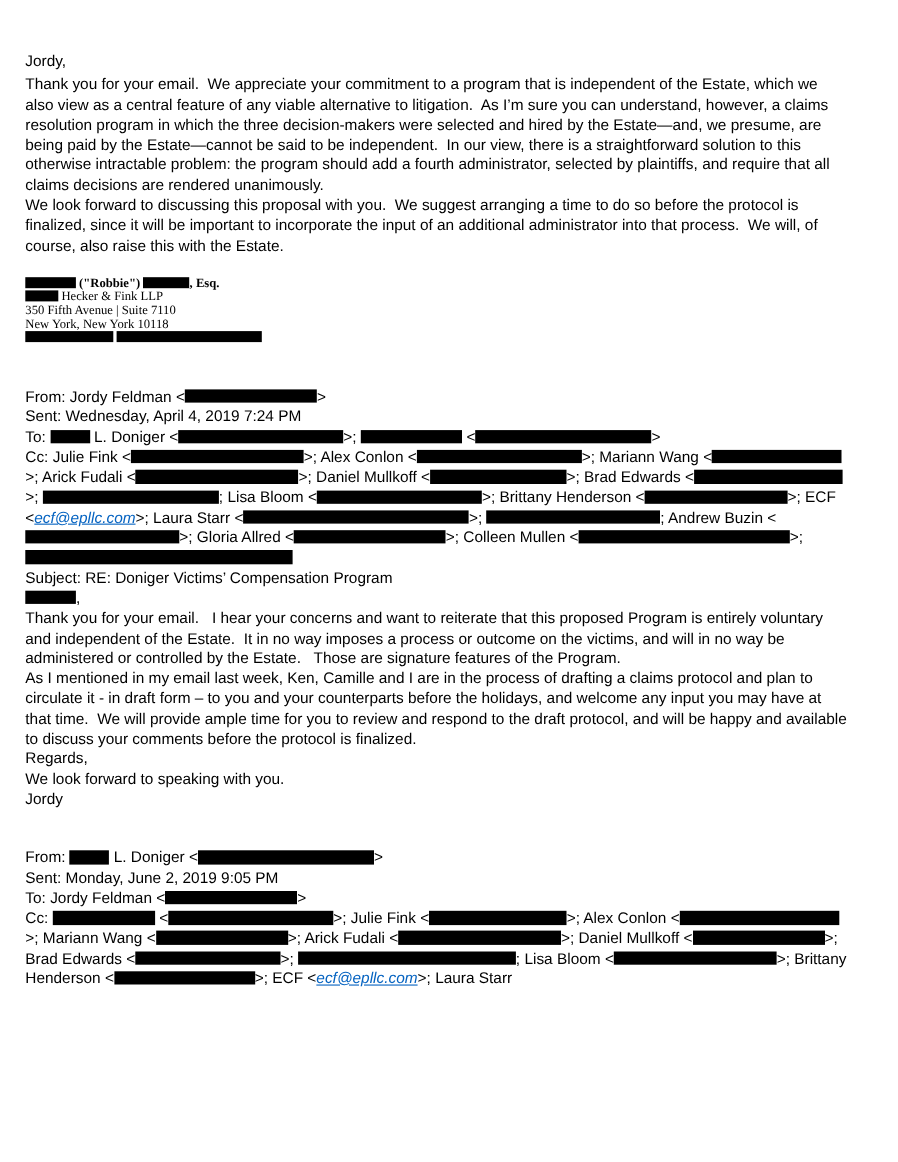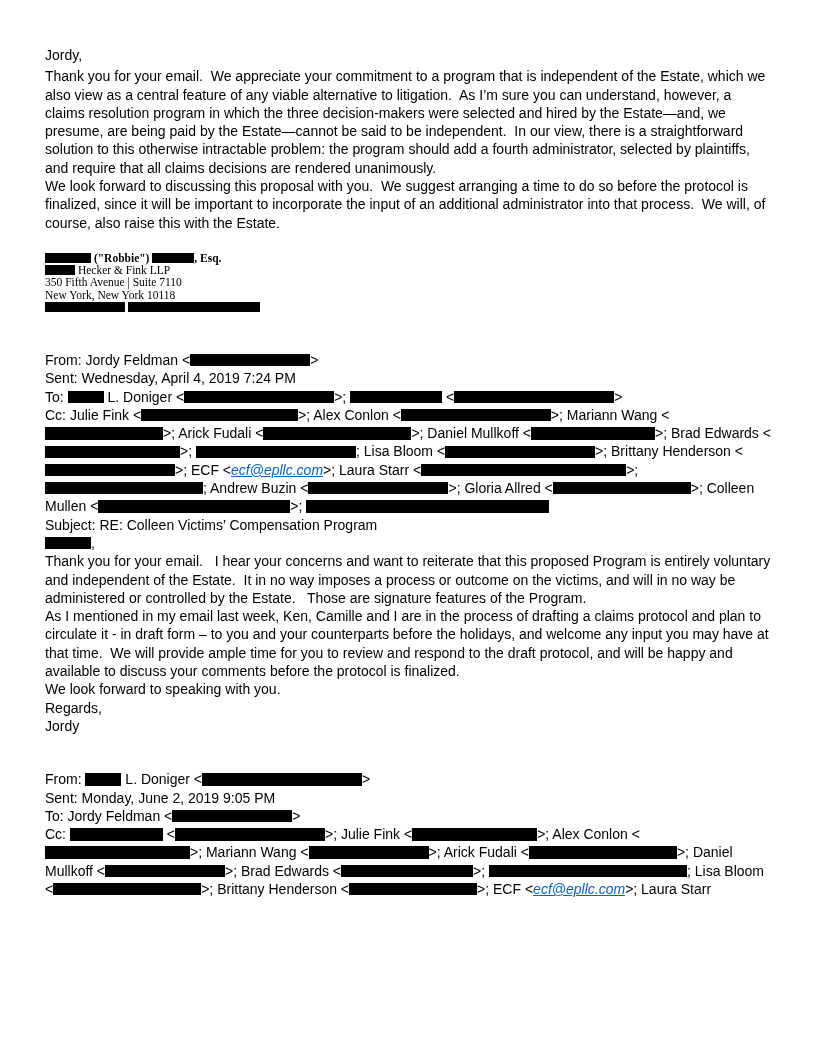--- a/index.html
+++ b/index.html
@@ -5,21 +5,21 @@
   html, body { margin: 0; padding: 0; }
   body {
     width: 816px;
     min-height: 1056px;
     background: #ffffff;
     color: #000000;
     font-family: "Liberation Sans", "DejaVu Sans", sans-serif;
     font-size: 14px;
     line-height: 18.3px;
   }
-  .page { padding: 46px 45px 40px 45px; }
+  .page { padding: 46px 45px 40px 23px; }
   .line, .para { margin: 0; white-space: pre-wrap; }
   .para { }
   .para.first { margin-top: 3px; }
   .b { font-weight: normal; }
   .redact {
     display: inline-block;
     background: #000000;
     height: 0.88em;
     vertical-align: -0.1em;
   }
@@ -55,29 +55,29 @@
       <div class="line">New York, New York 10118</div>
       <div class="line"><span class="redact" style="width: 80px;"></span><span> </span><span class="redact" style="width: 132px;"></span></div>
     </div>
   </section>
 
   <section class="hdr">
     <div class="line"><span class="b">From: </span><span>Jordy Feldman &lt;</span><span class="redact" style="width: 120px;"></span><span>&gt;</span></div>
     <div class="line"><span class="b">Sent: </span><span>Wednesday, April 4, 2019 7:24 PM</span></div>
     <div class="line"><span class="b">To: </span><span class="redact" style="width: 36px;"></span><span> L. Doniger &lt;</span><span class="redact" style="width: 150px;"></span><span>&gt;; </span><span class="redact" style="width: 92px;"></span><span> &lt;</span><span class="redact" style="width: 160px;"></span><span>&gt;</span></div>
     <div class="line"><span class="b">Cc: </span><span>Julie Fink &lt;</span><span class="redact" style="width: 157px;"></span><span>&gt;; Alex Conlon &lt;</span><span class="redact" style="width: 150px;"></span><span>&gt;; Mariann Wang &lt;</span><span class="redact" style="width: 118px;"></span><span>&gt;; Arick Fudali &lt;</span><span class="redact" style="width: 148px;"></span><span>&gt;; Daniel Mullkoff &lt;</span><span class="redact" style="width: 124px;"></span><span>&gt;; Brad Edwards &lt;</span><span class="redact" style="width: 135px;"></span><span>&gt;; </span><span class="redact" style="width: 160px;"></span><span>; Lisa Bloom &lt;</span><span class="redact" style="width: 150px;"></span><span>&gt;; Brittany Henderson &lt;</span><span class="redact" style="width: 130px;"></span><span>&gt;; ECF &lt;</span><a class="elink" href="#">ecf@epllc.com</a><span>&gt;; Laura Starr &lt;</span><span class="redact" style="width: 205px;"></span><span>&gt;; </span><span class="redact" style="width: 158px;"></span><span>; Andrew Buzin &lt;</span><span class="redact" style="width: 140px;"></span><span>&gt;; Gloria Allred &lt;</span><span class="redact" style="width: 138px;"></span><span>&gt;; Colleen Mullen &lt;</span><span class="redact" style="width: 192px;"></span><span>&gt;; </span><span class="redact" style="width: 243px;"></span></div>
-    <div class="line"><span class="b">Subject: </span><span>RE: Colleen Victims’ Compensation Program</span></div>
+    <div class="line"><span class="b">Subject: </span><span>RE: Doniger Victims’ Compensation Program</span></div>
   </section>
 
   <section>
     <div class="line para"><span class="redact" style="width: 46px;"></span><span>,</span></div>
     <p class="para">Thank you for your email.   I hear your concerns and want to reiterate that this proposed Program is entirely voluntary and independent of the Estate.  It in no way imposes a process or outcome on the victims, and will in no way be administered or controlled by the Estate.   Those are signature features of the Program.</p>
     <p class="para">As I mentioned in my email last week, Ken, Camille and I are in the process of drafting a claims protocol and plan to circulate it - in draft form – to you and your counterparts before the holidays, and welcome any input you may have at that time.  We will provide ample time for you to review and respond to the draft protocol, and will be happy and available to discuss your comments before the protocol is finalized.</p>
+    <p class="para">Regards,</p>
     <p class="para">We look forward to speaking with you.</p>
-    <p class="para">Regards,</p>
     <p class="line">Jordy</p>
   </section>
 
   <section class="hdr hdr2">
     <div class="line"><span class="b">From: </span><span class="redact" style="width: 36px;"></span><span> L. Doniger &lt;</span><span class="redact" style="width: 160px;"></span><span>&gt;</span></div>
     <div class="line"><span class="b">Sent: </span><span>Monday, June 2, 2019 9:05 PM</span></div>
     <div class="line"><span class="b">To: </span><span>Jordy Feldman &lt;</span><span class="redact" style="width: 120px;"></span><span>&gt;</span></div>
     <div class="line"><span class="b">Cc: </span><span class="redact" style="width: 93px;"></span><span> &lt;</span><span class="redact" style="width: 150px;"></span><span>&gt;; Julie Fink &lt;</span><span class="redact" style="width: 125px;"></span><span>&gt;; Alex Conlon &lt;</span><span class="redact" style="width: 145px;"></span><span>&gt;; Mariann Wang &lt;</span><span class="redact" style="width: 120px;"></span><span>&gt;; Arick Fudali &lt;</span><span class="redact" style="width: 148px;"></span><span>&gt;; Daniel Mullkoff &lt;</span><span class="redact" style="width: 120px;"></span><span>&gt;; Brad Edwards &lt;</span><span class="redact" style="width: 132px;"></span><span>&gt;; </span><span class="redact" style="width: 198px;"></span><span>; Lisa Bloom &lt;</span><span class="redact" style="width: 148px;"></span><span>&gt;; Brittany Henderson &lt;</span><span class="redact" style="width: 128px;"></span><span>&gt;; ECF &lt;</span><a class="elink" href="#">ecf@epllc.com</a><span>&gt;; Laura Starr</span></div>
   </section>
 

